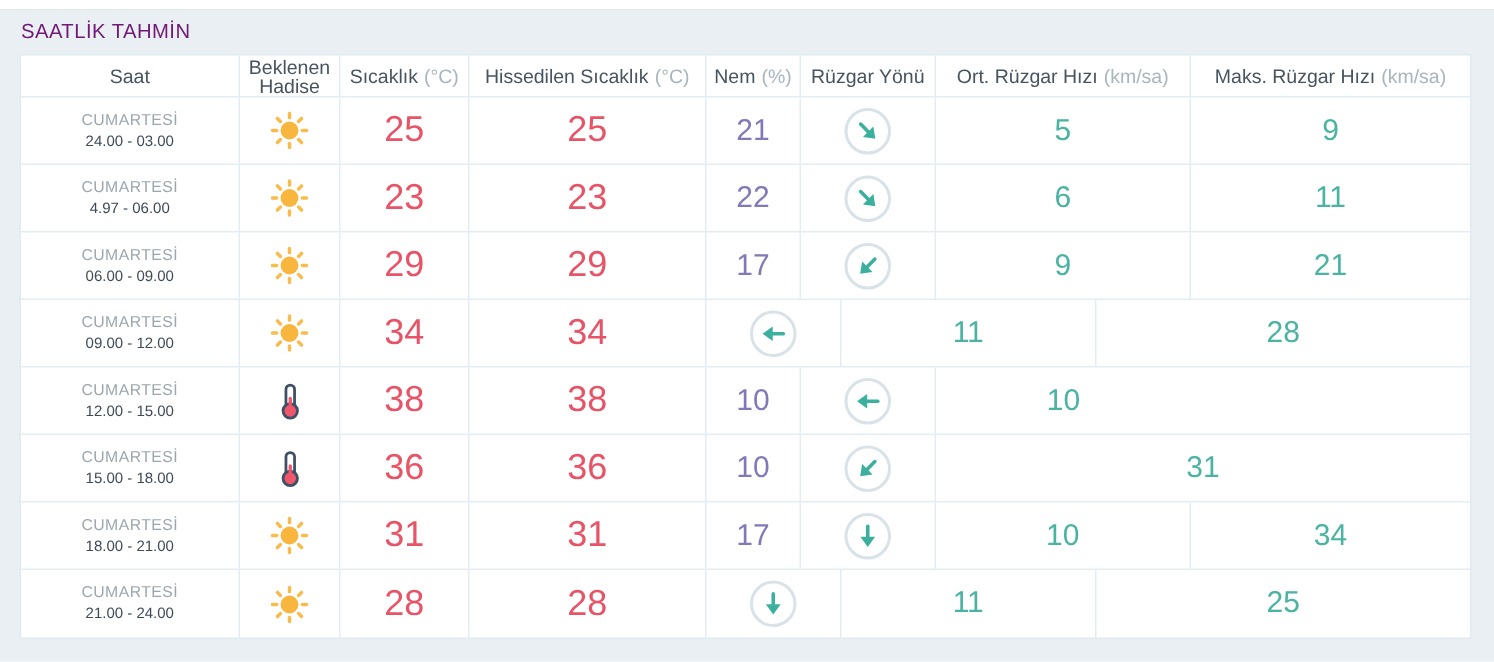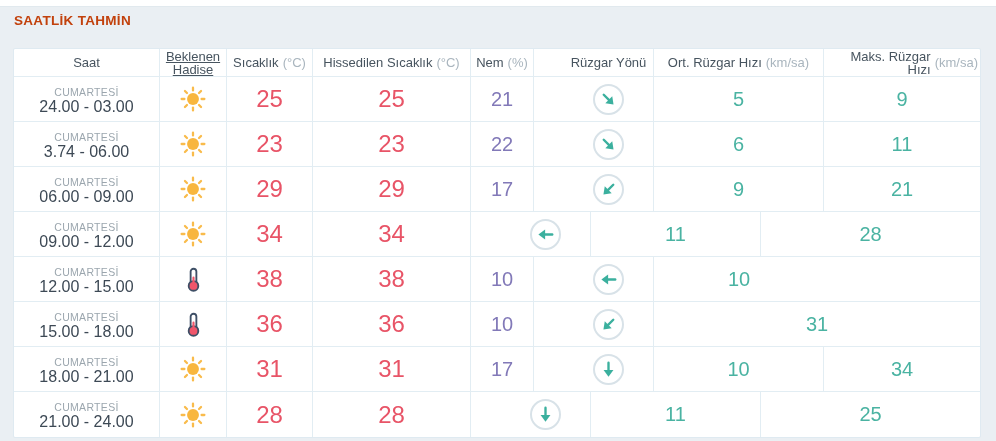--- a/index.html
+++ b/index.html
@@ -9,24 +9,24 @@
     background: #eaeff3;
     overflow: hidden;
     position: relative;
   }
   .top-strip {
     height: 7px;
     background: #ffffff;
     border-bottom: 1px solid #e1e9ee;
   }
   .section-title {
-    margin: 6px 0 20px 14px;
+    margin: 6px 0 8px 14px;
     font-size: 13.5px;
-    font-weight: bold;
-    color: #c2410c;
+    font-weight: normal;
+    color: #701a75;
     letter-spacing: 0.3px;
   }
   .card {
     margin-left: 13px;
     width: 968px;
     background: #ffffff;
     border: 1px solid #dfeaf1;
     border-radius: 2px;
   }
   .tr { display: flex; }
@@ -46,29 +46,29 @@
     flex-direction: row;
     gap: 4px;
     line-height: 13px;
     padding: 0 2px;
   }
   .header-row .th .unit { color: #a9b5be; }
   .header-row .th .label { white-space: pre-line; }
   .body-row { height: 45px; }
   
   .c1 { width: 146px; }
-  .c2 { width: 67px; text-decoration: underline; }
+  .c2 { width: 67px; }
   .c3 { width: 86px; align-items: center; }
   .c4 { width: 158px; }
   .c5 { width: 63px; }
-  .c6 { width: 90px; margin-left: 30px; }
+  .c6 { width: 90px; }
   .c7 { width: 170px; }
   .c8 { width: 188px; flex: 1; text-align: right; }
   .day   { font-size: 10.5px; color: #9ba6ae; letter-spacing: 0.3px; line-height: 14px; }
-  .time  { font-size: 16px; color: #3d4955; line-height: 15px; }
+  .time  { font-size: 10px; color: #3d4955; line-height: 15px; }
   .num-temp  { font-size: 24px; color: #e85467; }
   .num-hum   { font-size: 20px; color: #8279b8; }
   .num-speed { font-size: 20px; color: #4ab3a2; }
   .event-icon { width: 28px; height: 28px; display: flex; align-items: center; justify-content: center; }
   .wind-circle {
     width: 31px; height: 31px;
     border: 2px solid #d8e2e8;
     border-radius: 50%;
     display: flex; align-items: center; justify-content: center;
     background: #ffffff;
@@ -149,21 +149,21 @@
         </svg>
       </span>
     </div>
     <div class="td c7 num-speed">5</div>
     <div class="td c8 num-speed">9</div>
   </div>
 
   <div class="tr body-row">
     <div class="td c1">
       <div class="day">CUMARTESİ</div>
-      <div class="time">3.74 - 06.00</div>
+      <div class="time">4.97 - 06.00</div>
     </div>
     <div class="td c2">
       <span class="event-icon">
   <svg width="28" height="28" viewBox="0 0 32 32">
     <g stroke="#f9bb4b" stroke-width="2.6" stroke-linecap="round">
       <line x1="16" y1="3" x2="16" y2="6.2"></line>
       <line x1="16" y1="25.8" x2="16" y2="29"></line>
       <line x1="3" y1="16" x2="6.2" y2="16"></line>
       <line x1="25.8" y1="16" x2="29" y2="16"></line>
       <line x1="6.8" y1="6.8" x2="9.1" y2="9.1"></line>

